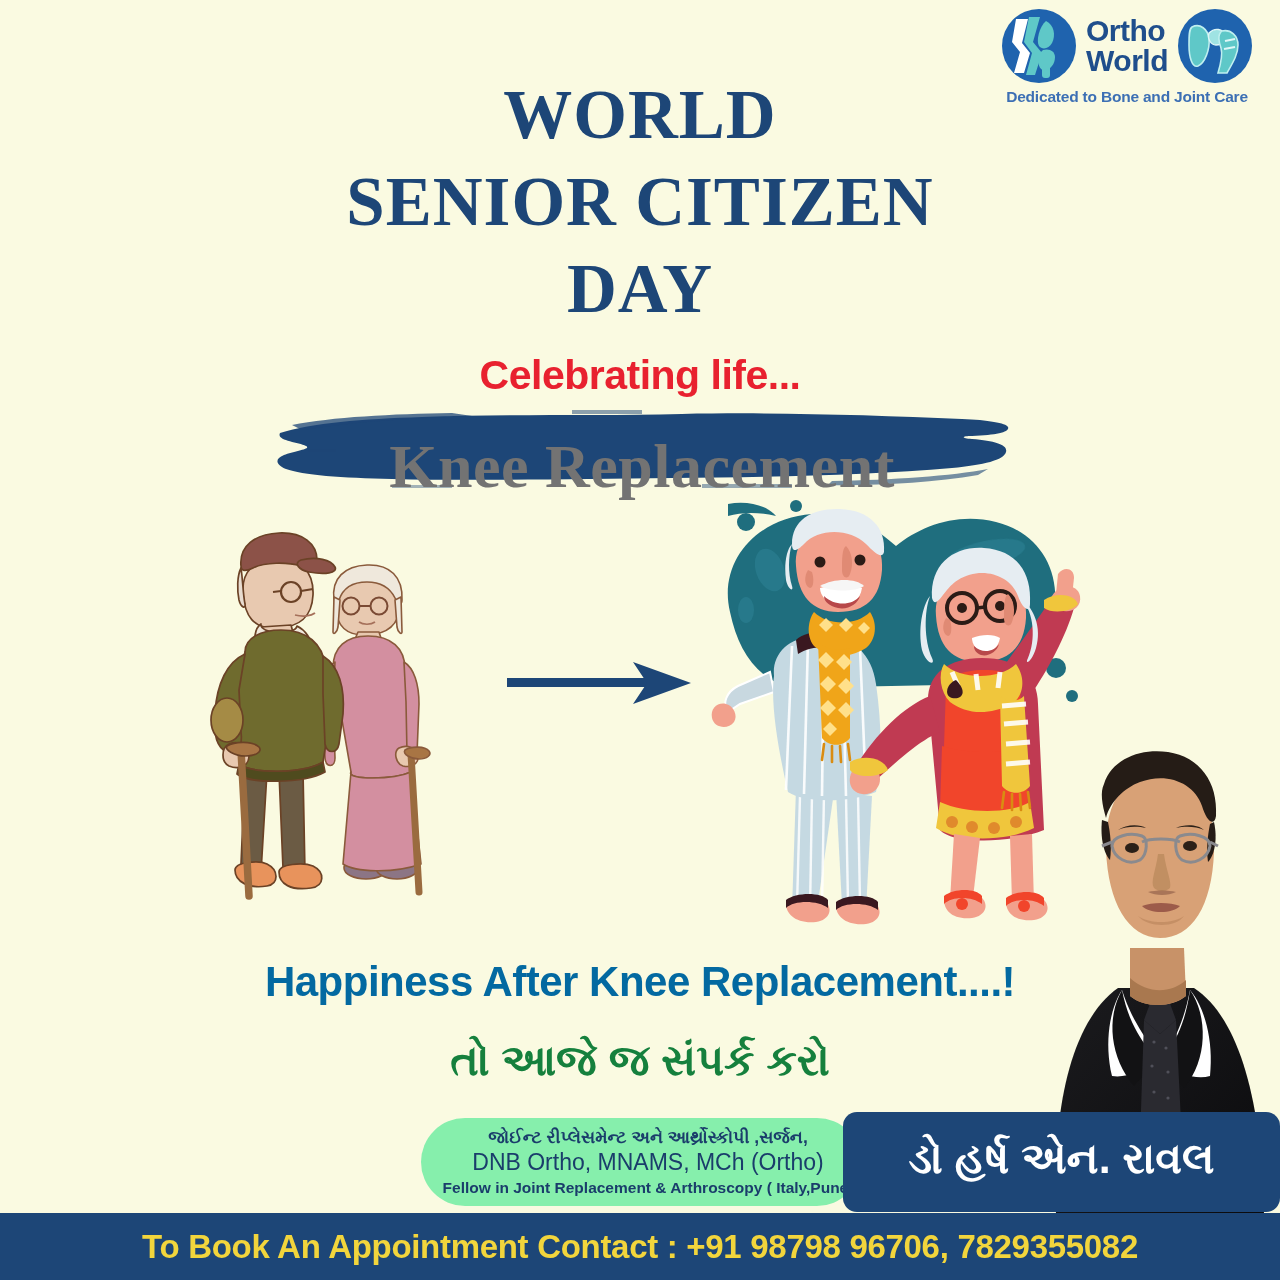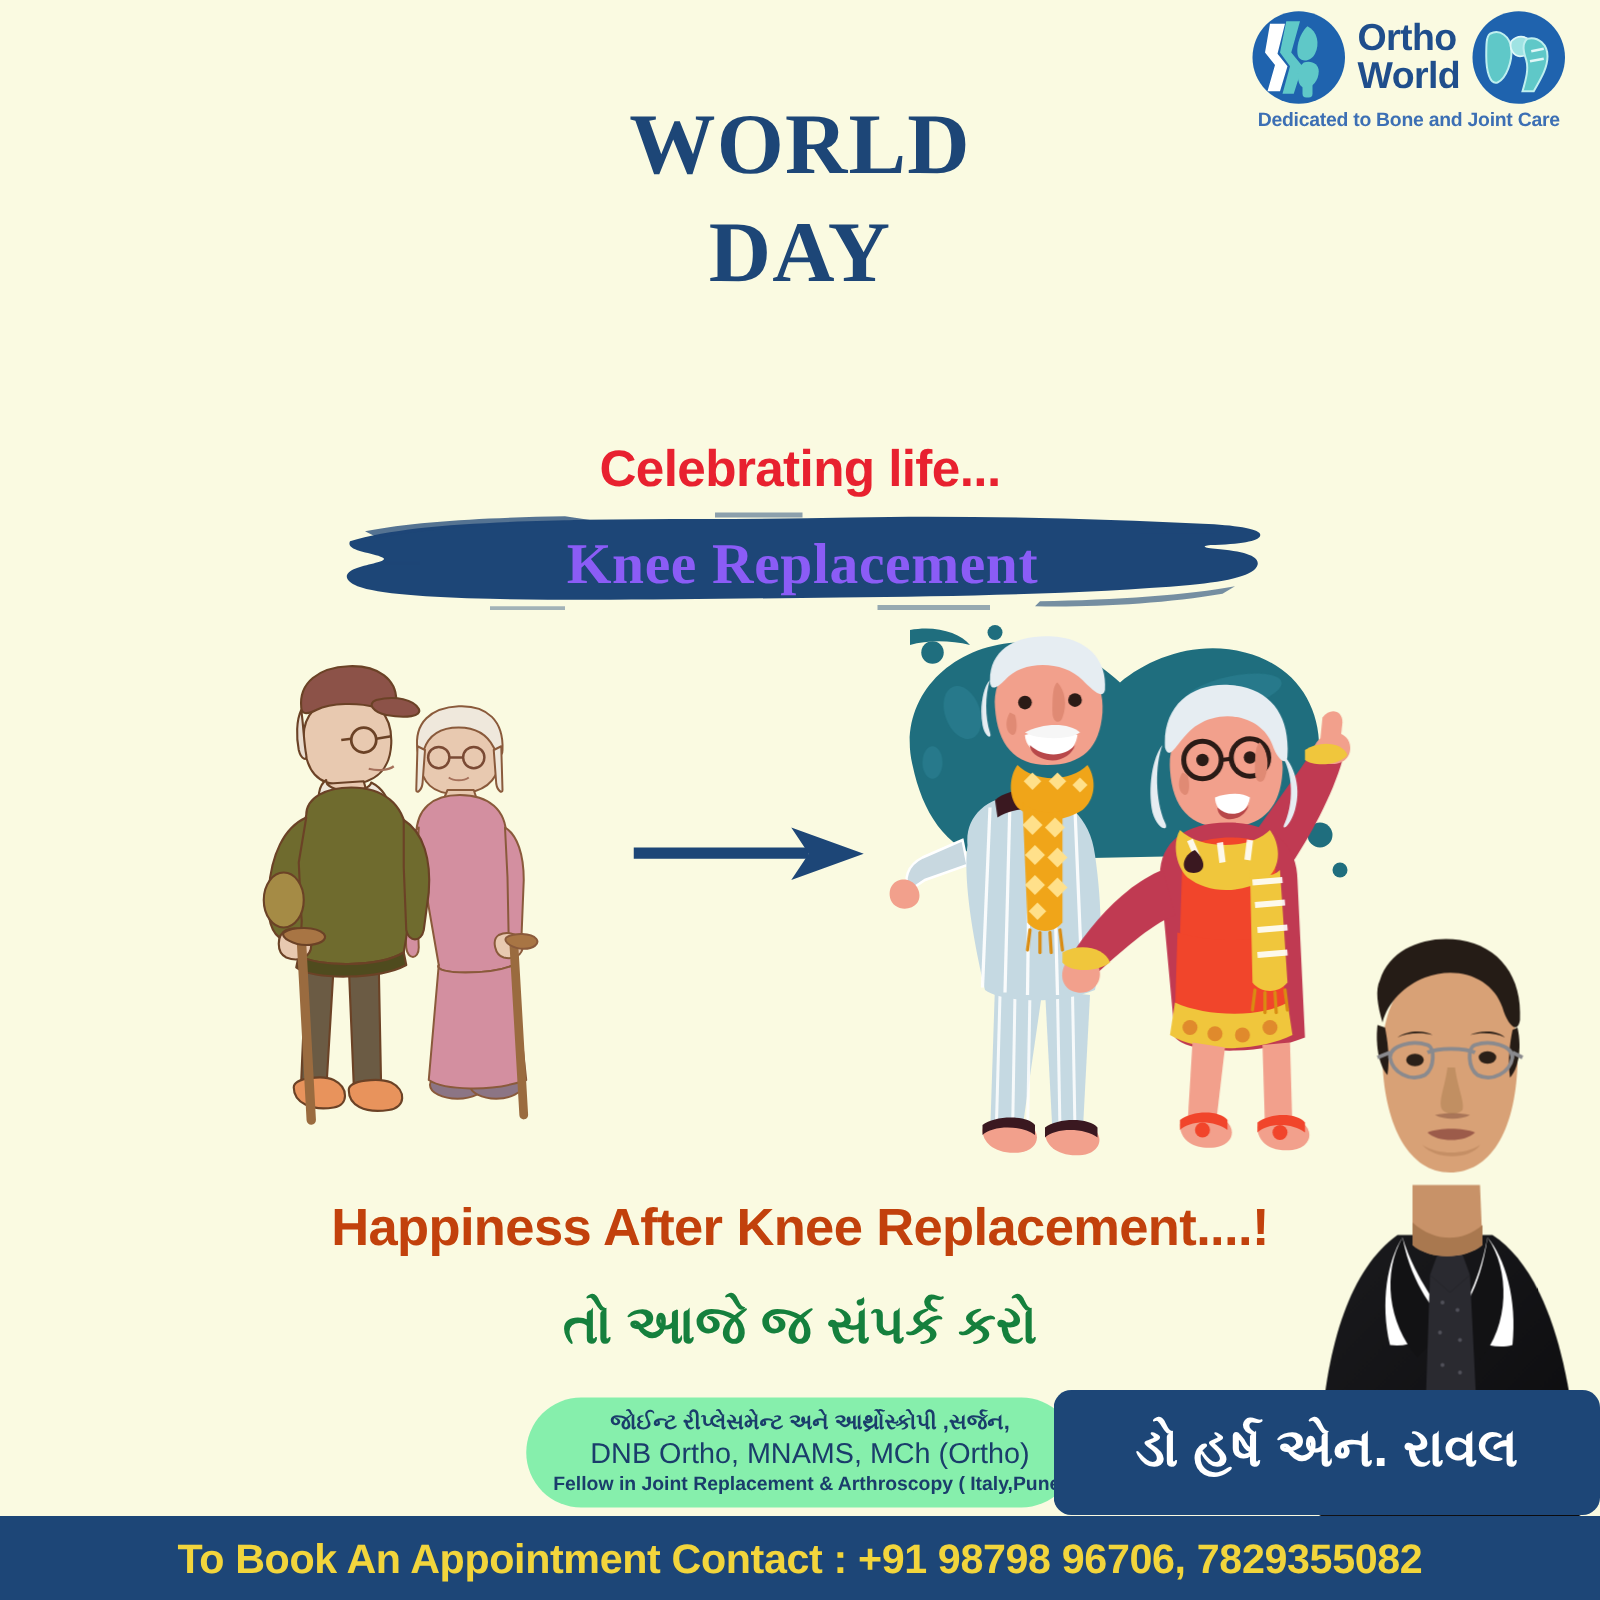--- a/index.html
+++ b/index.html
@@ -28,41 +28,41 @@
   }
   .subtitle{
     position:absolute;top:352px;left:0;width:1280px;text-align:center;
     font-size:41px;font-weight:bold;color:#E8212F;letter-spacing:-0.5px;
   }
 
   
   .brush-wrap{position:absolute;top:405px;left:272px;width:740px;height:95px;}
   .brush-wrap svg{display:block;width:100%;height:100%;}
   .brush-text{
-    position:absolute;top:0;left:0;width:740px;height:95px;
+    position:absolute;top:16px;left:0;width:740px;height:95px;
     display:flex;align-items:center;justify-content:center;
     font-family:"Liberation Serif", serif;font-weight:bold;
-    font-size:46px;color:#8b5cf6;letter-spacing:0.5px;padding-bottom:4px;box-sizing:border-box;
+    font-size:62px;color:#737373;letter-spacing:0.5px;padding-bottom:4px;box-sizing:border-box;
   }
 
   
   .illus-left{position:absolute;left:183px;top:472px;width:305px;height:460px;}
   .illus-right{position:absolute;left:700px;top:500px;width:385px;height:452px;}
   .illus-left svg,.illus-right svg{display:block;width:100%;height:100%;}
   .arrow{position:absolute;left:505px;top:648px;width:190px;height:70px;}
   .arrow svg{display:block;width:100%;height:100%;}
 
   
   .doctor{position:absolute;left:1026px;top:742px;width:254px;height:472px;}
   .doctor svg{display:block;width:100%;height:100%;}
 
   
   .tagline{
     position:absolute;top:958px;left:0;width:1280px;text-align:center;
-    font-size:42px;font-weight:bold;color:#c2410c;letter-spacing:-0.5px;
+    font-size:42px;font-weight:bold;color:#0369a1;letter-spacing:-0.5px;
   }
   .cta-guj{
     position:absolute;top:1036px;left:0;width:1280px;text-align:center;
     font-size:43px;font-weight:bold;color:#15803d;
   }
 
   
   .cred{
     position:absolute;left:421px;top:1118px;width:440px;height:88px;
     background:#86efac;border-radius:44px;
@@ -113,20 +113,21 @@
         <path d="M44 22 C53 20 60 27 60 36 C60 46 54 55 49 64 L40 64 C43 54 45 46 43 39 C41 33 39 26 44 22 Z" fill="#5FC8C8" stroke="#BFEFEF" stroke-width="1.6"></path>
         <path d="M47 32 L57 30" stroke="#DFF7F7" stroke-width="2" fill="none"></path>
         <path d="M46 40 L57 38" stroke="#DFF7F7" stroke-width="2" fill="none"></path>
       </svg>
     </div>
     <div class="logo-tag">Dedicated to Bone and Joint Care</div>
   </div>
 
   <div class="title">
     <div>WORLD</div>
+    <div>SENIOR CITIZEN</div>
     <div>DAY</div>
   </div>
 
   <div class="subtitle">Celebrating life...</div>
 
   <div class="brush-wrap">
     <svg viewBox="0 0 740 95" preserveAspectRatio="none">
       <path d="M8,28 C40,18 90,14 150,12 C230,9 320,11 410,9 C500,7 600,10 690,14
                C716,15 734,18 736,22 C738,27 726,30 700,31 C690,31 688,33 700,34
                C724,36 736,40 734,47 C732,55 712,60 680,63 C600,70 500,72 400,73

